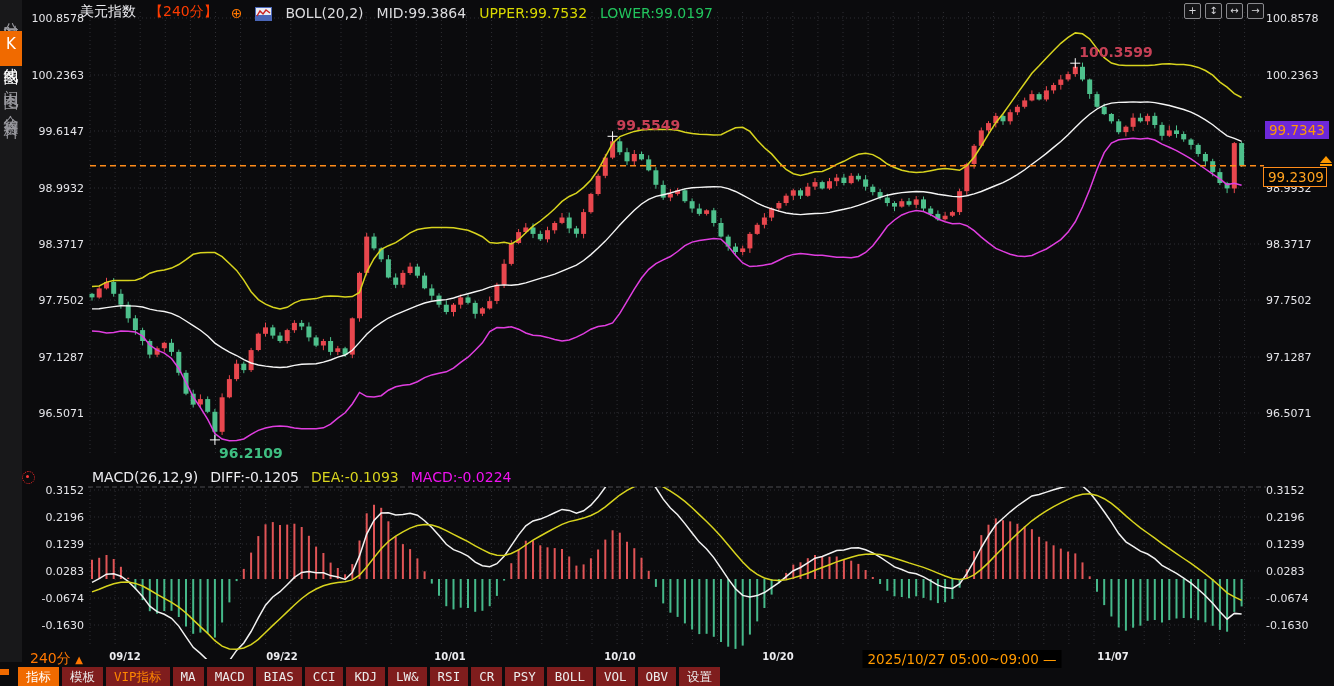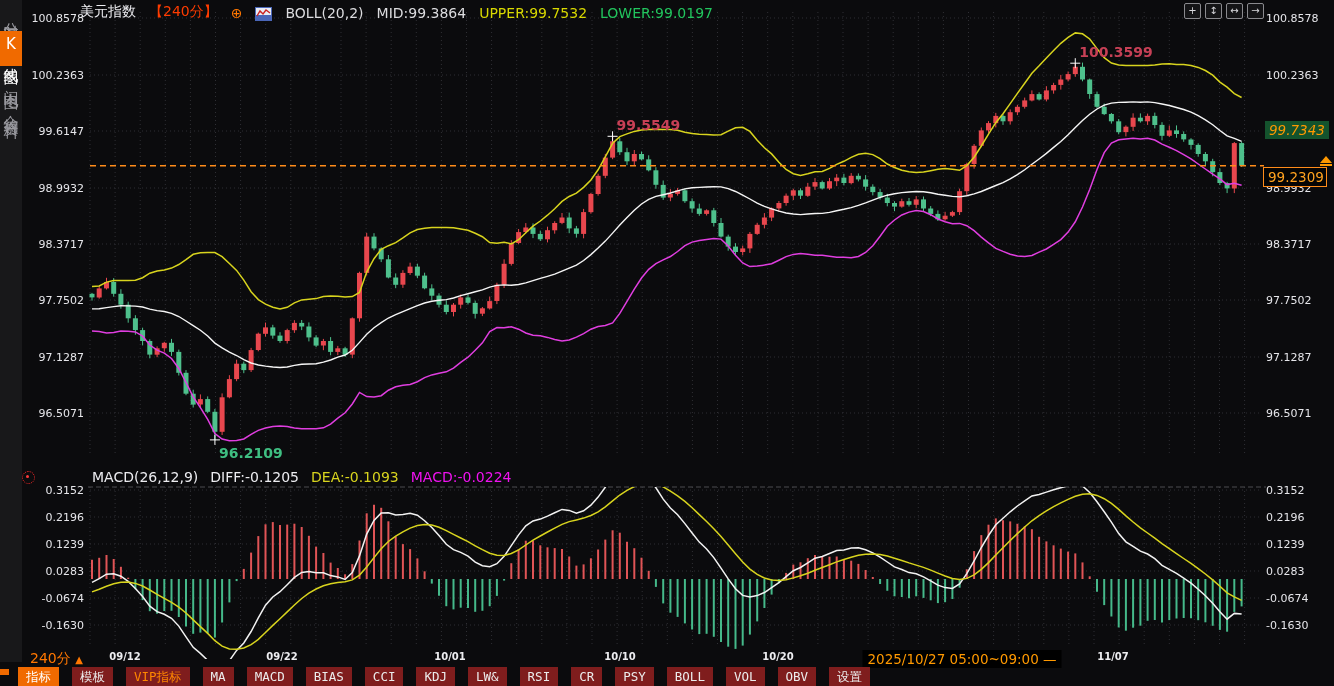--- a/index.html
+++ b/index.html
@@ -24,22 +24,22 @@
   .t-lower{color:#22c55e;}
   
   .top-icons{position:absolute;right:70px;top:3px;z-index:6;display:flex;gap:4px;}
   .tool-ic{width:15px;height:14px;border:1px solid #8a8a8e;color:#d8d8dc;font-size:10px;line-height:13px;
            text-align:center;border-radius:2px;cursor:pointer;background:#141416;}
   
   .axlbl{position:absolute;font-size:11px;color:#e6e6ea;transform:translateY(-50%);z-index:3;}
   .axlbl.l{left:0;width:84px;text-align:right;}
   .axlbl.r{left:1266px;text-align:left;}
   
-  .band-badge{position:absolute;left:1265px;transform:translateY(-50%);background:#14532d;color:#ff9900;
-              font-size:13.5px;padding:1px 4px;z-index:4;font-style:italic;}
+  .band-badge{position:absolute;left:1265px;transform:translateY(-50%);background:#6d28d9;color:#ff9900;
+              font-size:13.5px;padding:1px 4px;z-index:4;}
   .price-box{position:absolute;left:1263px;width:58px;height:18px;border:1px solid #ff8c1a;background:#050505;
              color:#ffa21f;font-size:13.5px;line-height:18px;padding-left:4px;z-index:5;}
   .up-arrow{position:absolute;left:1320px;z-index:5;width:12px;}
   .up-arrow .tri{width:0;height:0;border-left:6px solid transparent;border-right:6px solid transparent;
                  border-bottom:7px solid #ff9900;}
   .up-arrow .base{width:12px;height:2px;background:#ff9900;margin-top:1px;}
   
   .macd-hdr{position:absolute;left:92px;top:469px;z-index:5;font-size:14px;white-space:nowrap;display:flex;gap:12px;}
   .m-diff{color:#ececf0;}
   .m-dea{color:#d8d41e;}
@@ -52,21 +52,21 @@
   .ann.hi{color:#c74056;}
   .ann.lo{color:#3fbf82;}
   
   .xrow{position:absolute;left:0;top:650px;width:1334px;height:18px;z-index:4;}
   .period-sel{position:absolute;left:30px;top:0;color:#ff7700;font-size:14px;font-weight:normal;cursor:pointer;}
   .period-sel .tri{color:#ff7700;font-size:10px;}
   .xtick{position:absolute;transform:translateX(-50%);font-size:10px;font-weight:bold;color:#ededf0;top:1px;}
   .xhl{position:absolute;transform:translateX(-50%);top:0;background:#000;color:#ff9900;font-size:13.5px;
        padding:1px 5px;white-space:nowrap;}
   
-  .toolbar{position:absolute;left:18px;top:667px;height:19px;display:flex;gap:13px;z-index:6;}
+  .toolbar{position:absolute;left:18px;top:667px;height:19px;display:flex;gap:3px;z-index:6;}
   .tb-btn{background:#7f1d1d;color:#ececec;font-family:"DejaVu Sans Mono","DejaVu Sans",monospace;
           font-size:12.5px;line-height:19px;padding:0 8px;cursor:pointer;white-space:nowrap;}
   .tb-btn.active{background:#f06a00;color:#fff;}
   .tb-btn.vip{color:#ff8800;}
   .tb-mark{position:absolute;left:0;top:669px;width:9px;height:6px;background:#f06a00;z-index:6;}
   
   .wm{position:absolute;right:6px;top:634px;font-size:42px;font-weight:bold;color:#ccd0d8;opacity:0.8;
       letter-spacing:1px;z-index:7;pointer-events:none;}
 </style>
 </head>

